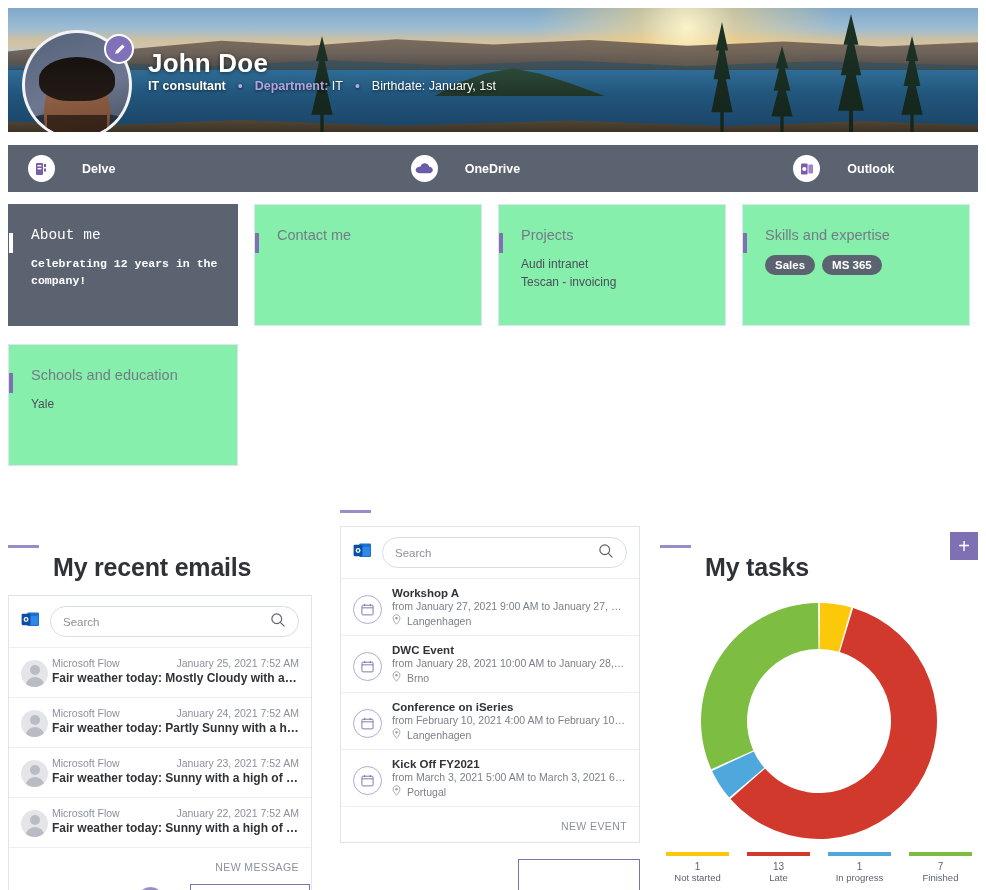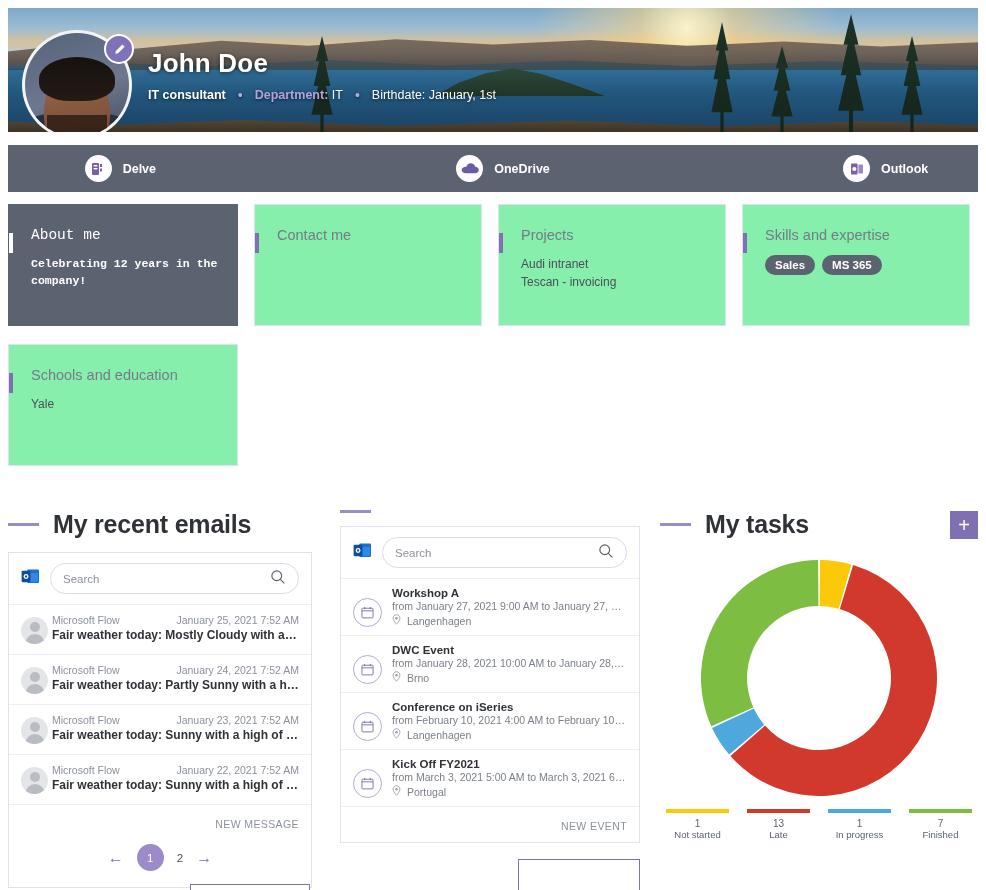--- a/index.html
+++ b/index.html
@@ -87,36 +87,36 @@
     display:flex; align-items:center; justify-content:center;
     color:#fff; cursor:pointer;
   }
   .hero-text { position:absolute; left:140px; top:40px; }
   .hero-name {
     font-size:26px; font-weight:bold; color:#ffffff;
     text-shadow:0 1px 4px rgba(0,0,0,.55);
     letter-spacing:.2px;
   }
   .hero-meta {
-    margin-top:9px; font-size:12.5px; color:#ffffff;
+    font-size:12.5px; color:#ffffff;
     text-shadow:0 1px 3px rgba(0,0,0,.6);
     display:flex; align-items:center; gap:12px; white-space:nowrap;
   }
   .hero-meta .role { font-weight:bold; }
   .hero-meta .dot { color:#b9a7e0; font-size:14px; line-height:1; }
   .hero-meta .dept-lbl { color:#b3a3dd; font-weight:bold; }
 
   
   .appbar {
     position:absolute; left:8px; top:145px; width:970px; height:47px;
     background:#5b6370; display:flex; align-items:center;
   }
   .app-tile {
-    display:flex; align-items:center; gap:11px; cursor:pointer;
-    padding-left:12px; width:200px;justify-content:center;
+    display:flex; align-items:center; gap:27px; cursor:pointer;
+    padding-left:12px; width:200px;
   }
   .app-tile:nth-child(1){ margin-left:8px; }
   .app-tile:nth-child(2){ margin-left:186px; }
   .app-tile:nth-child(3){ margin-left:186px; }
   .app-ico {
     width:27px; height:27px; border-radius:50%; background:#fff;
     display:flex; align-items:center; justify-content:center;
   }
   .app-name { color:#ffffff; font-size:12.5px; font-weight:bold; }
 
@@ -142,21 +142,21 @@
   .card.dark .card-line { color:#ffffff; font-weight:bold; font-size:11.5px; }
   .pill-row { display:flex; gap:7px; flex-wrap:wrap; margin-top:2px; }
   .pill {
     background:#5b6370; color:#ffffff; font-size:11.5px; font-weight:bold;
     border-radius:11px; padding:4px 10px; white-space:nowrap;
   }
 
   
   .sec-head { display:flex; align-items:center; gap:14px; }
   .sec-dash { width:31px; height:3px; background:#9a8cc6; }
-  .sec-title { font-size:25px; font-weight:bold; color:#2f3237; letter-spacing:-.2px; }
+  .sec-title { font-size:25px; font-weight:bold; color:#2f3237; letter-spacing:-.2px;margin-top:43px; }
 
   
   .widget { border:1px solid #dfe3ec; background:#fff; }
   .search-row {
     display:flex; align-items:center; gap:10px; padding:10px 12px;
     border-bottom:1px solid #eceff4;
   }
   .search-box {
     flex:1; height:31px; border:1px solid #d9dde6; border-radius:16px;
     display:flex; align-items:center; padding:0 12px;
@@ -199,21 +199,21 @@
   .pg-arrow { color:#7f6fb3; font-size:16px; cursor:pointer; line-height:1; }
   .pg-num { font-size:11.5px; color:#4a4f58; cursor:pointer; }
   .pg-num.active {
     width:27px; height:27px; border-radius:50%; background:#9b8bcb; color:#fff;
     display:flex; align-items:center; justify-content:center;
   }
 
   
   .meet-row {
     display:flex; gap:10px; padding:8px 12px; border-bottom:1px solid #eceff4;
-    cursor:pointer; align-items:flex-end;
+    cursor:pointer; align-items:center;
   }
   .meet-ico {
     width:29px; height:29px; border-radius:50%; border:1px solid #b4a9d6;
     display:flex; align-items:center; justify-content:center; flex:0 0 auto;
     margin-top:5px;
   }
   .meet-body { flex:1; min-width:0; }
   .meet-title { font-size:11.5px; font-weight:bold; color:#2f3237; }
   .meet-when {
     font-size:10.5px; color:#7a8089; margin-top:1px;

